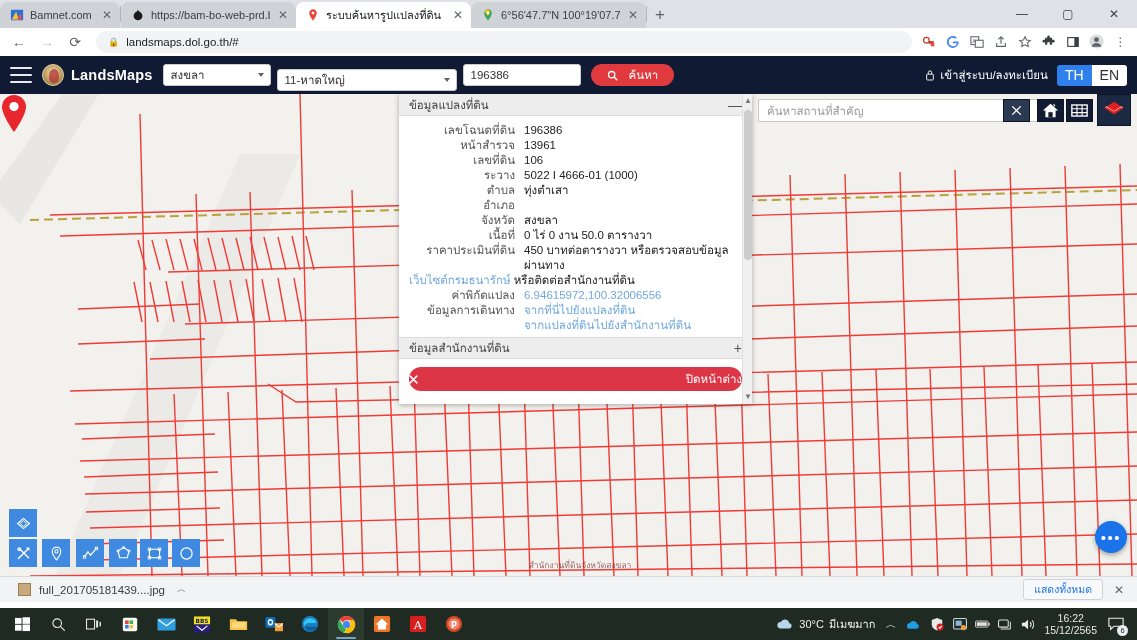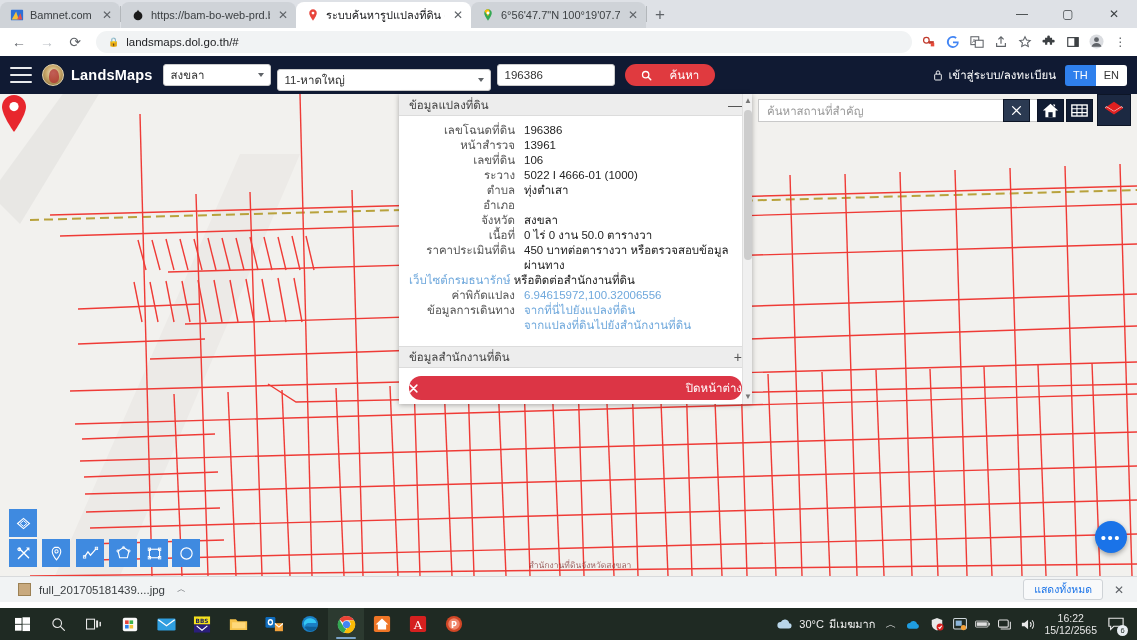--- a/index.html
+++ b/index.html
@@ -77,33 +77,33 @@
     background: linear-gradient(#b03030 0 100%); border-radius:50% 50% 40% 40%; opacity:.75; }
   .brand { color:#fff; font-size:14.5px; font-weight:bold; letter-spacing:.2px; margin-right:10px;text-align:right; }
   .sel {
     height:22px; background:#fff; border:1px solid #ccc; border-radius:3px;
     font-size:11.5px; color:#333; padding:0 18px 0 7px; position:relative;
     display:flex; align-items:center; margin-right:6px;
   }
   .sel .car { position:absolute; right:6px; top:50%; transform:translateY(-50%);
               width:0;height:0;border-left:3.5px solid transparent;border-right:3.5px solid transparent;
               border-top:4.5px solid #5f6368; }
-  .sel.w1 { width:108px; } .sel.w2 { width:214px;margin-top:9px; }
+  .sel.w1 { width:108px; } .sel.w2 { width:180px;margin-top:9px; }
   .searchinput {
     width:118px;height:22px;background:#fff;border:1px solid #ccc;border-radius:3px;
     font-size:11.5px;color:#333;padding:0 7px;display:flex;align-items:center;margin-right:10px;
   }
   .btn-search {
     height:22px;background:#e03a3f;border-radius:11px;color:#fff;font-size:11.5px;
-    display:flex;align-items:center;gap:18px;padding:0 16px;cursor:pointer;
+    display:flex;align-items:center;gap:11px;padding:0 16px;cursor:pointer;
   }
   .appbar-right { margin-left:auto; display:flex; align-items:center; gap:9px; }
   .login { color:#fff; font-size:11.5px; display:flex; align-items:center; gap:5px; }
   .langtog { display:flex; border-radius:3px; overflow:hidden; height:21px; }
-  .langtog span { font-size:11px; padding:0 8px; display:flex; align-items:center; }
+  .langtog span { font-size:14px; padding:0 8px; display:flex; align-items:center; }
   .lang-th { background:#2f80ed; color:#fff; }
   .lang-en { background:#fff; color:#333; }
 
   
   .map {
     position:absolute; left:0; top:94px; width:1137px; height:482px;
     background:#f2f1ee; overflow:hidden;
   }
   .map svg { position:absolute; left:0; top:0; }
   .marker { position:absolute; left:557px; top:424px; width:28px; height:40px; }
@@ -554,21 +554,21 @@
         </div>
         <div class="kvrow">
           <span class="k">ข้อมูลการเดินทาง</span>
           <span class="v link">จากที่นี่ไปยังแปลงที่ดิน</span>
         </div>
         <div class="kvrow">
           <span class="k"></span>
           <span class="v link">จากแปลงที่ดินไปยังสำนักงานที่ดิน</span>
         </div>
       </div>
-      <div class="acc-head" style="border-top:1px solid #dcdcdc;margin-top:9px">
+      <div class="acc-head" style="border-top:1px solid #dcdcdc;margin-top:0">
         <span>ข้อมูลสำนักงานที่ดิน</span>
         <span class="pm">+</span>
       </div>
       <div class="panel-footer">
         <div class="btn-close-panel">
           <svg width="9" height="9" viewBox="0 0 12 12">
             <path d="M1.5 1.5 L10.5 10.5 M10.5 1.5 L1.5 10.5" stroke="#fff" stroke-width="2" stroke-linecap="round"></path>
           </svg>
           <span>ปิดหน้าต่าง</span>
         </div>

